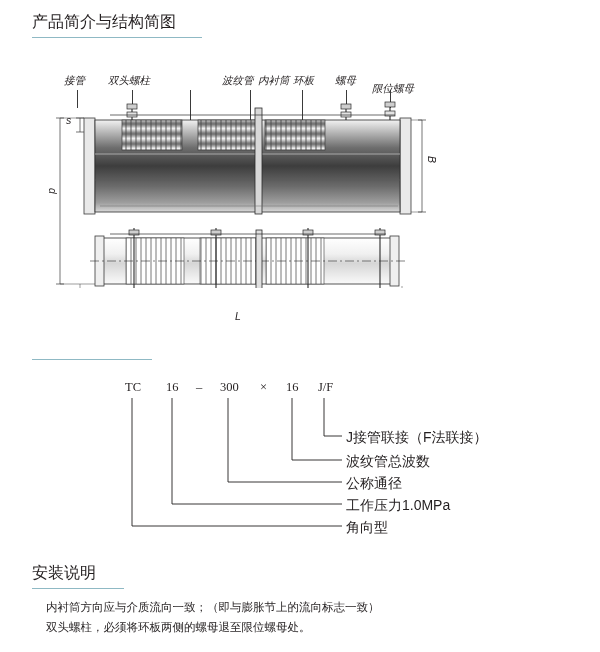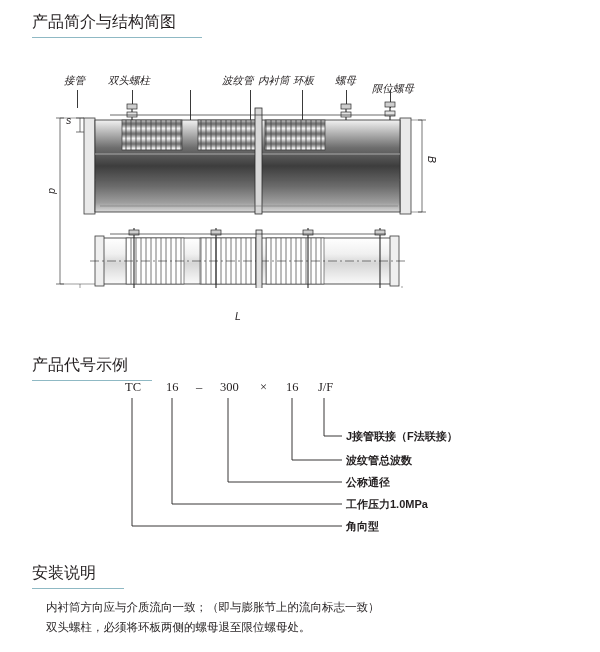--- a/index.html
+++ b/index.html
@@ -60,23 +60,22 @@
     height: 160px;
   }
   .code-token {
     position: absolute;
     font-size: 12.5px;
     font-family: Liberation Serif, serif;
     white-space: nowrap;
   }
   .code-desc {
     position: absolute;
-    font-size: 11px;
+    font-size: 14px;
     white-space: nowrap;
-    font-weight: bold;
   }
 
   
   #install-text {
     position: absolute;
     left: 46px;
     top: 597px;
     width: 520px;
     font-size: 11.5px;
     line-height: 20px;
@@ -225,21 +224,20 @@
     <line x1="352" y1="218" x2="352" y2="240" stroke="#3a3a3a" stroke-width="0.5"></line>
   </svg>
 
   <div class="dim-label" style="left:16px; top:46px;">s</div>
   <div class="dim-label vert-text" style="left:-3px; top:120px;">d</div>
   <div class="dim-label vert-text" style="left:376px; top:88px;">B</div>
   <div class="dim-label" style="left:185px; top:242px;">L</div>
 </div>
 
 <div id="sec2-title">
-  <div>产品代号示例</div>
   <div class="title-underline"></div>
 </div>
 
 <div id="figure2">
 
   <div class="code-token" style="left:15px;  top:0px;">TC</div>
   <div class="code-token" style="left:56px;  top:0px;">16</div>
   <div class="code-token" style="left:86px;  top:0px;">–</div>
   <div class="code-token" style="left:110px; top:0px;">300</div>
   <div class="code-token" style="left:150px; top:0px;">×</div>

